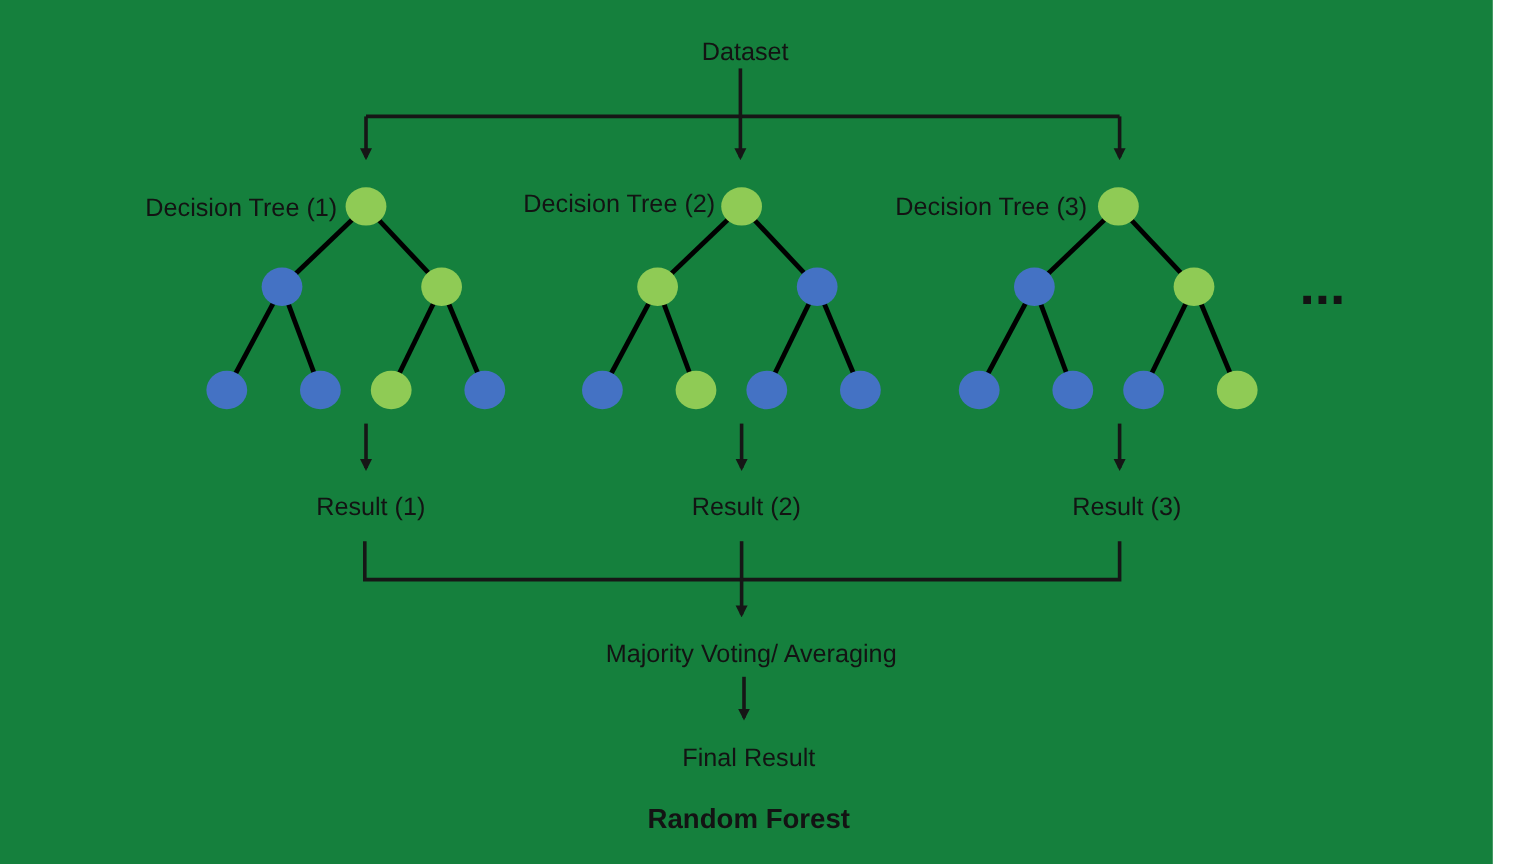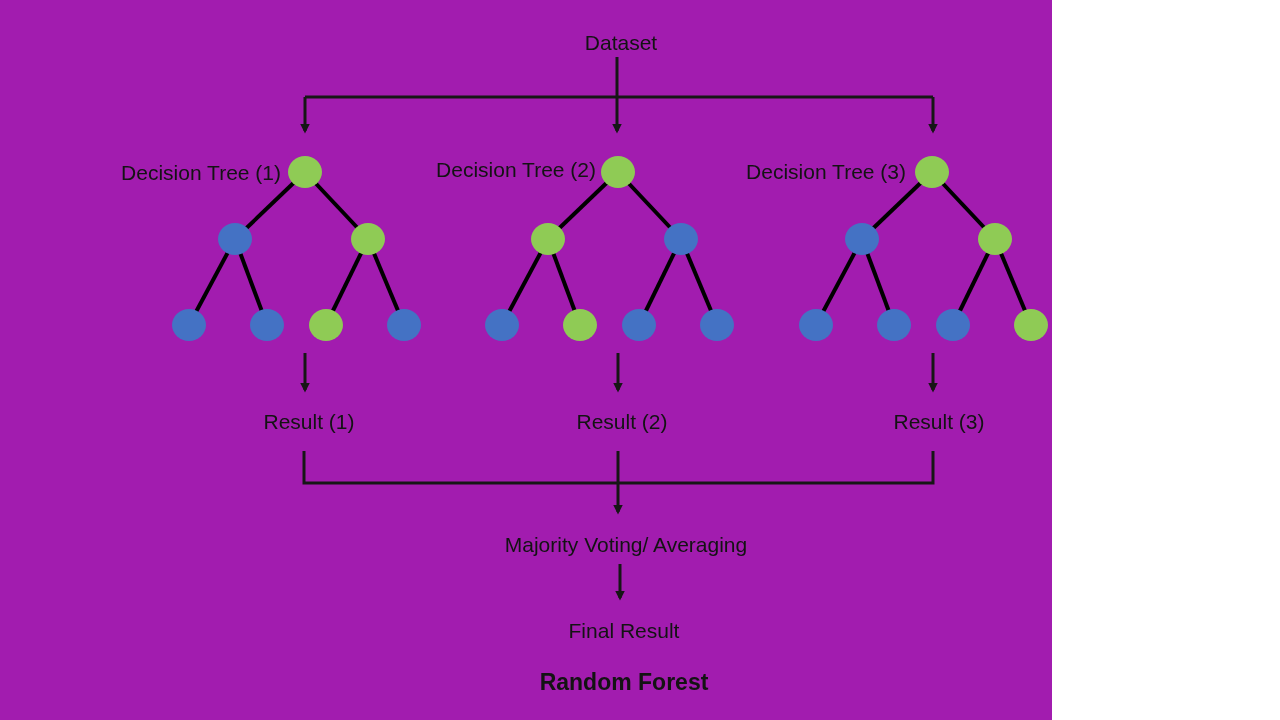--- a/index.html
+++ b/index.html
@@ -2,23 +2,23 @@
 <html><head>
 <meta charset="utf-8">
 <style>
   html, body {
     margin: 0;
     padding: 0;
     background: #ffffff;
   }
   .canvas {
     position: relative;
-    width: 1052px;
+    width: 1244px;
     height: 720px;
-    background: #a21caf;
+    background: #15803d;
     font-family: "Liberation Sans", sans-serif;
     overflow: hidden;
   }
   svg text {
     font-family: "Liberation Sans", sans-serif;
     fill: #131313;
   }
   .lbl      { font-size: 21px; }
   .title    { font-size: 23px; font-weight: bold; }
   .dots     { font-size: 46px; font-weight: bold; }

